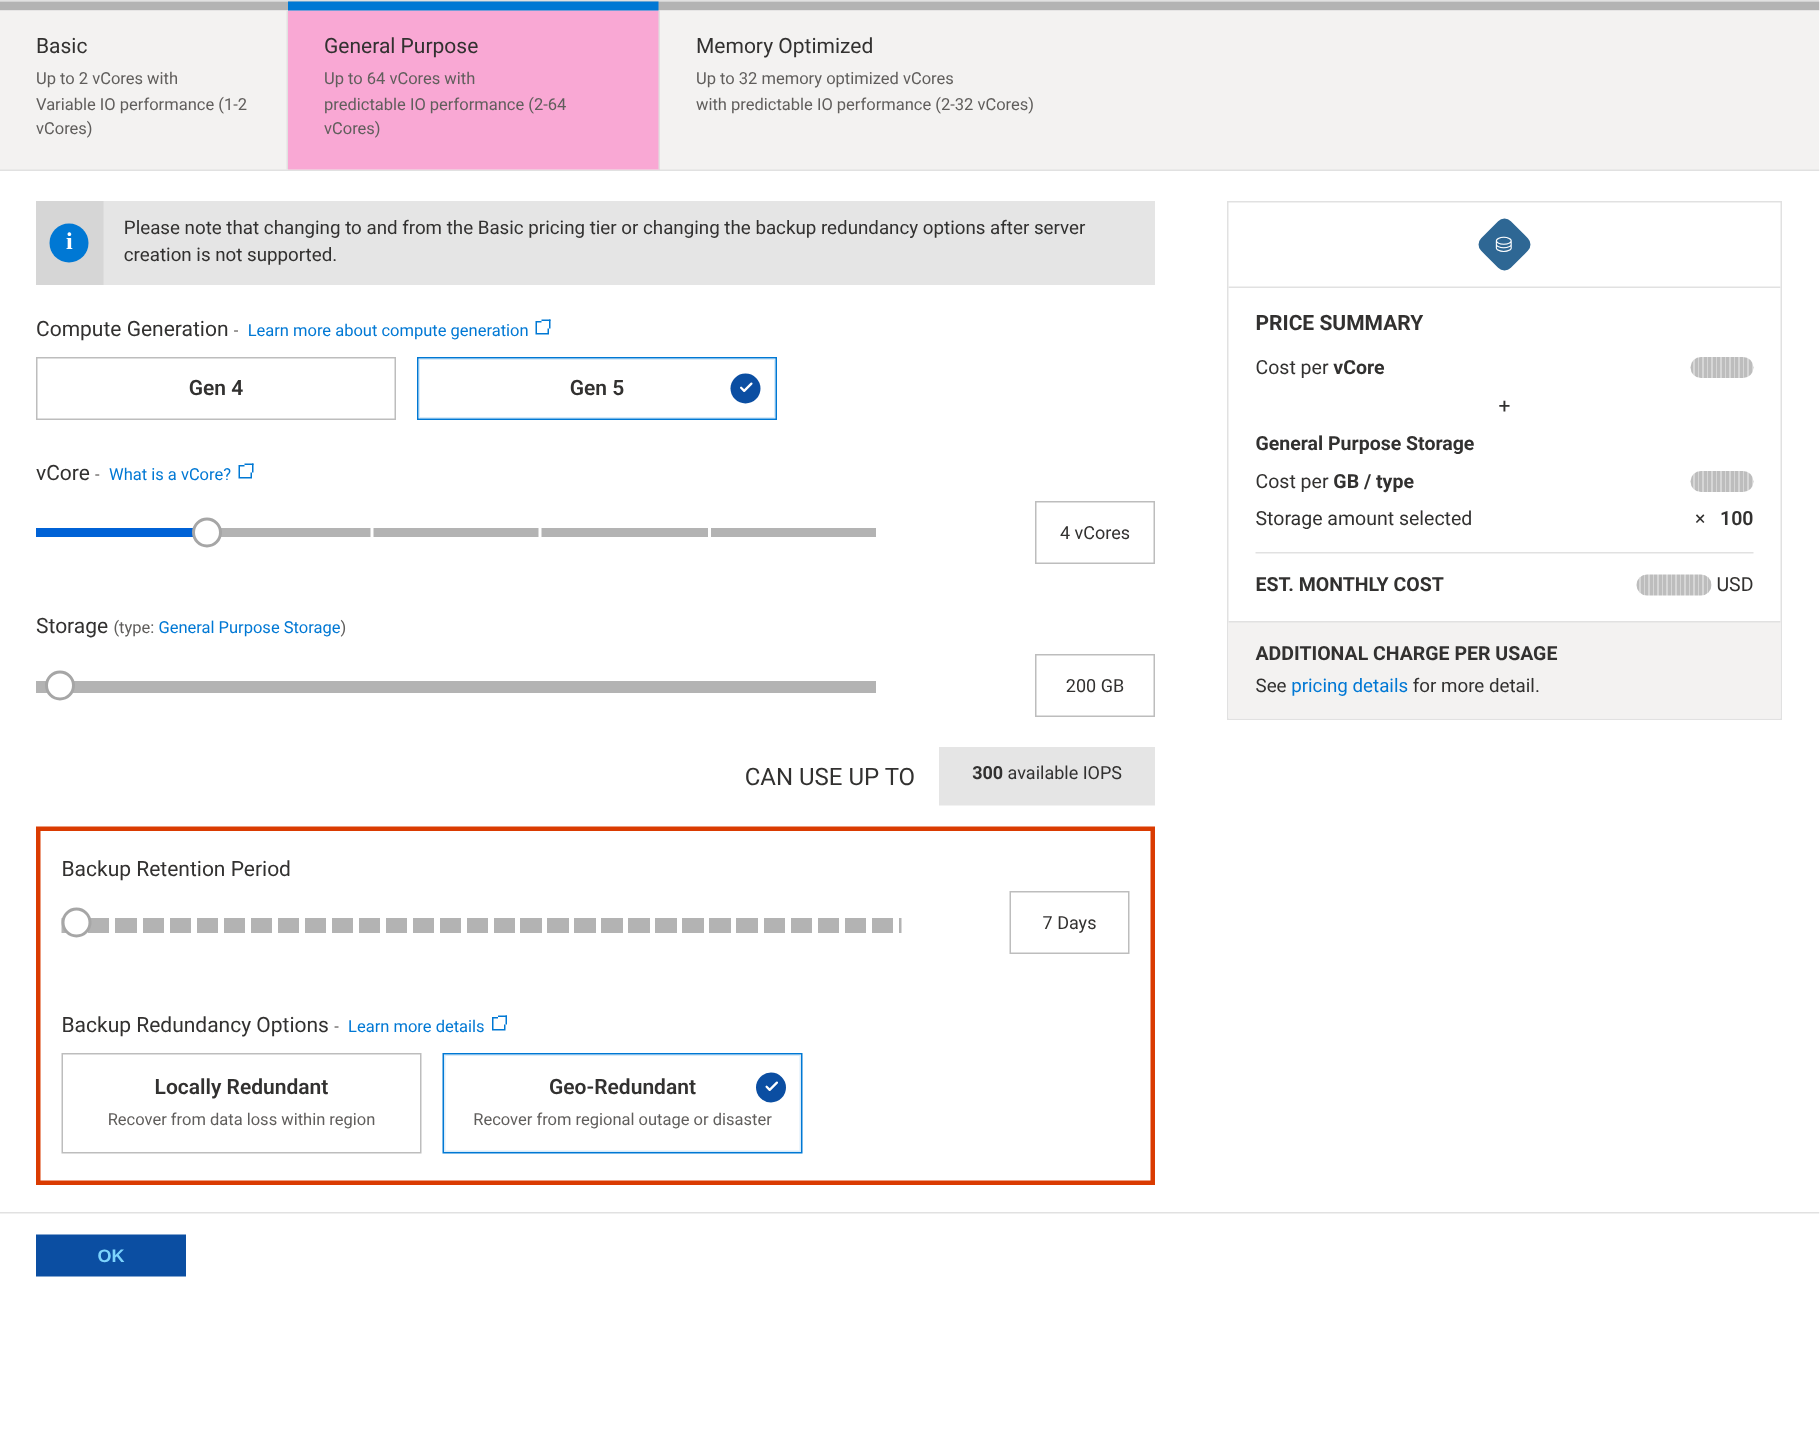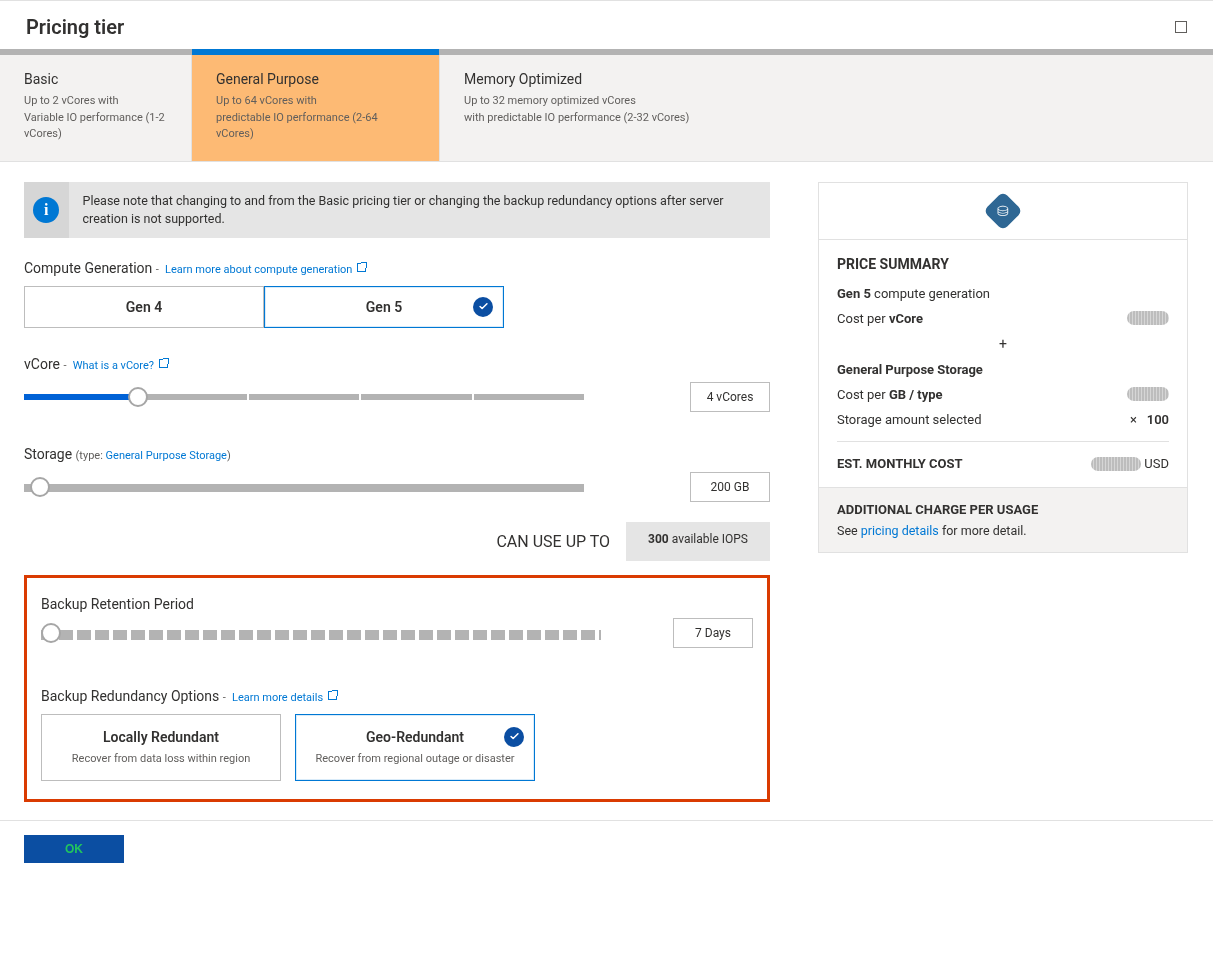--- a/index.html
+++ b/index.html
@@ -27,21 +27,21 @@
     border-bottom: 1px solid #e1e1e1;
     background: #f3f2f1;
   }
   .tier-tab {
     padding: 16px 24px 18px 24px;
     border-right: 1px solid #e1e1e1;
     cursor: pointer;
     position: relative;
   }
   .tier-tab.basic { width: 192px; }
-  .tier-tab.gp { width: 248px; background: #fdba74; border-right: 1px solid #e1e1e1; }
+  .tier-tab.gp { width: 248px; background: #f9a8d4; border-right: 1px solid #e1e1e1; }
   .tier-tab.gp::before {
     content: "";
     position: absolute;
     left: 0; right: 0; top: -6px; height: 6px;
     background: #0078d4;
   }
   .tier-tab.mo { flex: 1; border-right: none; }
   .tier-name { font-size: 14px; font-weight: 400; margin-bottom: 6px; }
   .tier-desc { font-size: 11px; color: #605e5c; line-height: 1.5; }
 
@@ -66,21 +66,21 @@
     font-family: Georgia, serif; font-weight: bold; font-size: 16px;
   }
   .info-text { padding: 10px 14px; font-size: 12.5px; line-height: 1.45; color: #323130; }
 
   .section-label { font-size: 14px; font-weight: 400; margin-bottom: 10px; }
   .section-label .sub { color: #605e5c; font-size: 11px; }
   .link { color: #0078d4; font-size: 11px; cursor: pointer; }
   .ext-icon { display:inline-block; width:9px; height:9px; border:1px solid #0078d4; position:relative; margin-left:2px; vertical-align:1px;}
   .ext-icon::after { content:""; position:absolute; width:5px; height:5px; border-top:1px solid #0078d4; border-right:1px solid #0078d4; top:-2px; right:-2px; background:#fff;}
 
-  .toggle-row { display:flex; margin-bottom: 28px;}
+  .toggle-row { display:flex; gap:14px; margin-bottom: 28px;}
   .toggle-btn {
     width: 240px; height: 42px;
     border: 1px solid #bdbdbd;
     display:flex; align-items:center; justify-content:center;
     font-size: 14px; font-weight: 600;
     cursor:pointer; position: relative;
     background:#fff;
   }
   .toggle-btn.selected { border: 1px solid #0078d4; box-shadow: 0 0 0 1px rgba(0,120,212,0.15) inset;}
   .check-badge {
@@ -104,21 +104,21 @@
   }
   .track-solid {
     position:absolute; left:0; right:0; top:7px; height:8px;
     background:#b3b3b3;
   }
   .thumb {
     position:absolute; top:0; width:20px; height:20px; border-radius:50%;
     background:#fff; border:2px solid #a6a6a6;
   }
   .val-box {
-    width:80px; height:30px; border:1px solid #bdbdbd;
+    width:80px; height:42px; border:1px solid #bdbdbd;
     display:flex; align-items:center; justify-content:center;
     font-size:12px; color:#323130;
   }
   .slider-block { margin-bottom: 34px; }
 
   .iops-row { display:flex; justify-content:flex-end; margin-bottom: 0px; }
   .iops-left { padding: 10px 16px; font-size:16px; color:#323130; }
   .iops-right { background:#e5e5e5; padding: 10px 22px; font-size:12px; }
 
   .highlight-box {
@@ -156,33 +156,29 @@
     background: repeating-linear-gradient(90deg, #bdbdbd 0 2px, #d6d6d6 2px 3px);
     vertical-align:middle;
   }
   .blur.wide { width:50px; }
   .summary-footer { background:#f3f2f1; padding:14px 18px; border-top:1px solid #e1e1e1;}
   .summary-footer .ftitle { font-weight:700; font-size:13px; margin-bottom:6px; }
   .summary-footer .ftext { font-size:12.5px; }
 
   .bottom-bar { border-top:1px solid #e1e1e1; padding: 14px 24px; }
   .ok-btn {
-    width:100px; height:28px; background:#0b4ea2; color:#22c55e;
+    width:100px; height:28px; background:#0b4ea2; color:#7dd3fc;
     display:flex; align-items:center; justify-content:center;
     font-size:12px; font-weight:600; cursor:pointer; border:none;
   }
 </style>
 </head>
 <body>
 
 <div class="blade">
-  <div class="blade-header">
-    <div class="blade-title">Pricing tier</div>
-    <div class="hdr-icon"></div>
-  </div>
 
   <div class="grey-bar"></div>
 
   <div class="tier-row">
     <div class="tier-tab basic">
       <div class="tier-name">Basic</div>
       <div class="tier-desc">
         <span>Up to 2 vCores with</span><br><span>Variable IO performance (1-2 vCores)</span>
       </div>
     </div>
@@ -317,24 +313,20 @@
       <div class="summary-card">
         <div class="summary-icon-row">
           <div class="db-icon">
               <span>⛁</span>
             </div>
         </div>
         <div class="summary-body">
           <div class="summary-title">PRICE SUMMARY</div>
 
           <div class="srow">
-            <span class="lbl"><b>Gen 5</b><span> compute generation</span></span>
-            <span></span>
-          </div>
-          <div class="srow">
             <span class="lbl"><span>Cost per </span><b>vCore</b></span>
             <span class="blur"></span>
           </div>
           <div class="plus-row">+</div>
           <div class="sub-h">General Purpose Storage</div>
           <div class="srow">
             <span class="lbl"><span>Cost per </span><b>GB / type</b></span>
             <span class="blur"></span>
           </div>
           <div class="srow">

